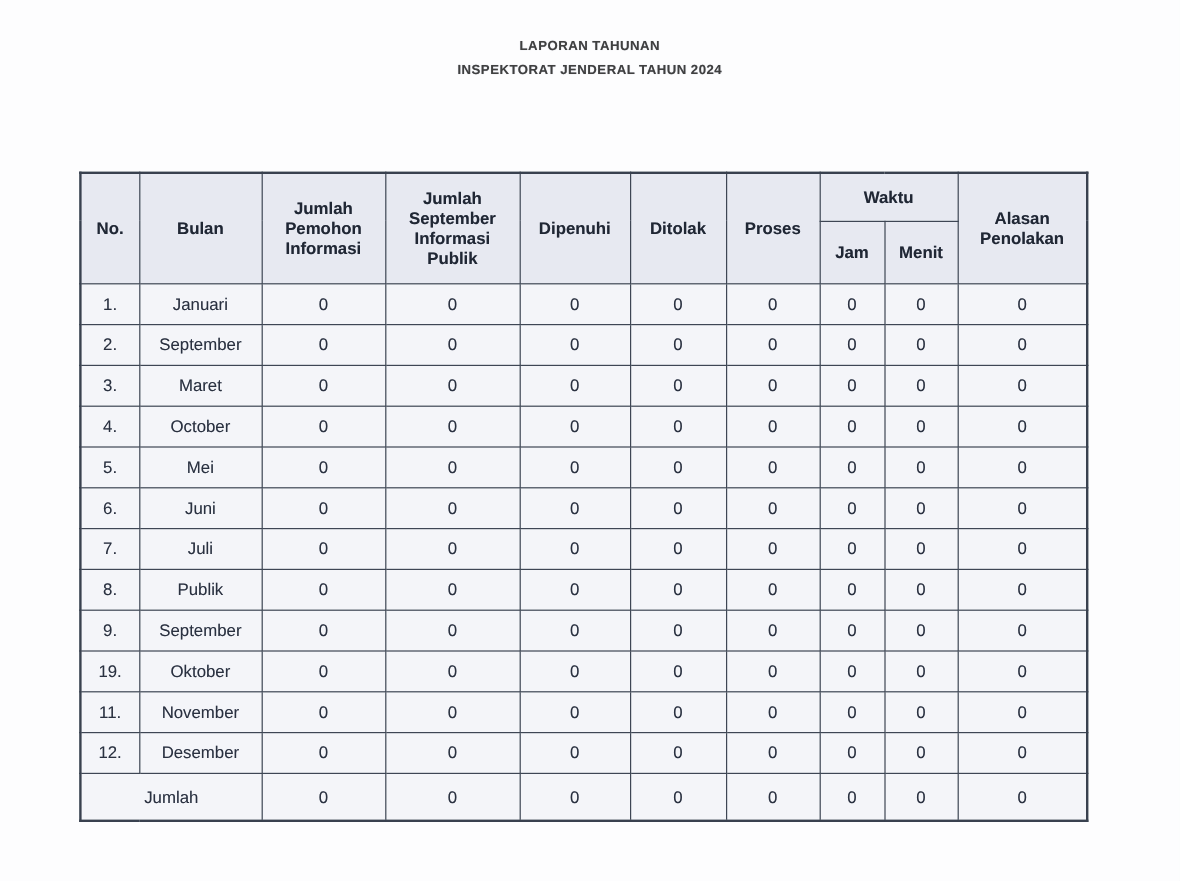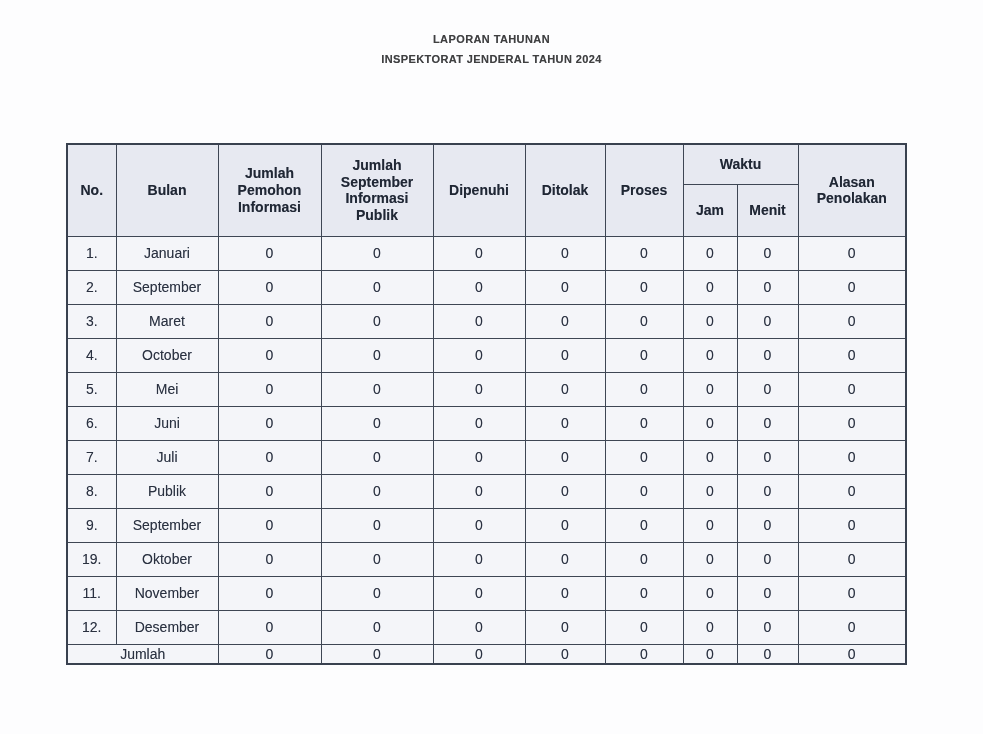--- a/index.html
+++ b/index.html
@@ -54,21 +54,21 @@
     font-size:14px;
     text-align:center;
     vertical-align:middle;
     padding:1px 3px;
     color:#2a3140;
     text-shadow:0 0 0.4px rgba(35,45,70,0.35);
   }
   tr.hdr-top{height:40px;}
   tr.hdr-sub{height:52px;}
   tbody tr{height:34px;}
-  tfoot tr{height:20px;}
+  tfoot tr{height:40px;}
   tfoot td{font-size:14px;}
 </style>
 </head>
 <body>
 
 <div class="page">
 
   <div class="title-block">
     <div class="title-line">LAPORAN TAHUNAN</div>
     <div class="title-line spaced">INSPEKTORAT JENDERAL TAHUN 2024</div>

